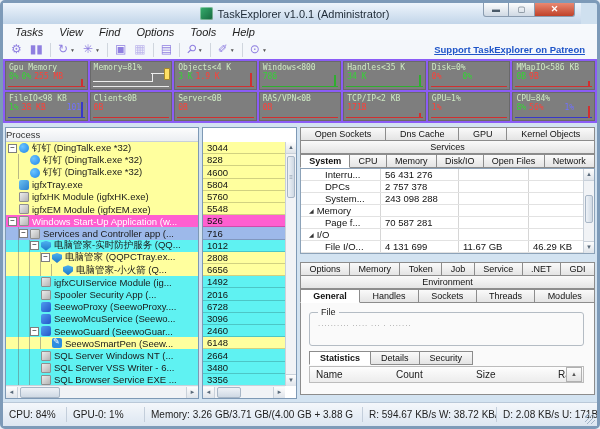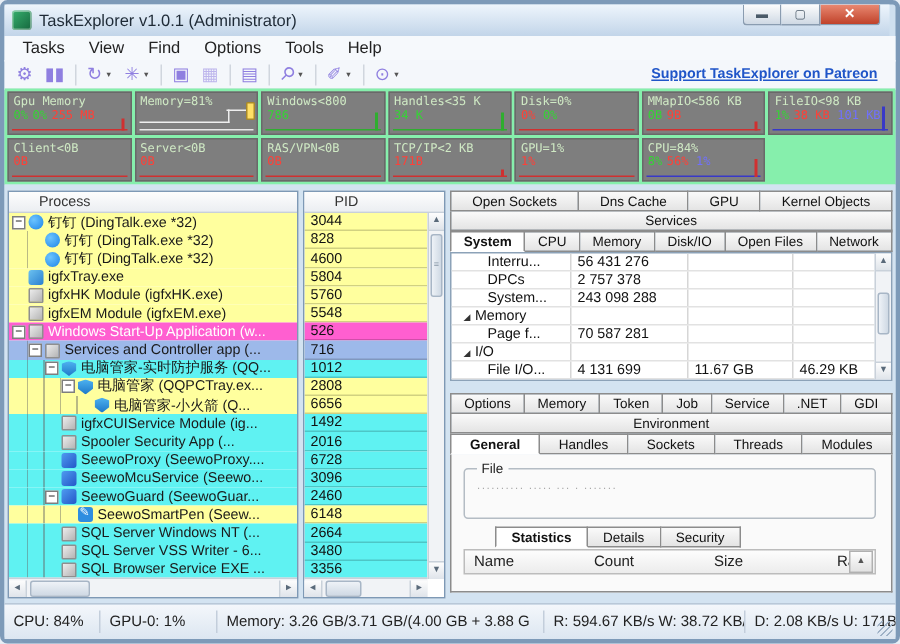--- a/index.html
+++ b/index.html
@@ -1,58 +1,58 @@
 <!DOCTYPE html>
 <html><head>
 <meta charset="utf-8">
 <style>
   html,body{margin:0;padding:0;width:600px;height:429px;font-family:"Liberation Sans",sans-serif;background:#e8eef5;overflow:hidden;}
   .app{position:absolute;inset:0;border:3px solid #7d9ab8;border-radius:5px;background:#cfe0ef;box-sizing:border-box;}
   
-  .titlebar{position:absolute;top:0;left:0;right:4px;height:21px;background:linear-gradient(#eef5fc,#c2d5e9);border-bottom:1px solid #9ab0c8;display:flex;align-items:center;}
+  .titlebar{position:absolute;top:0;left:0;right:16px;height:21px;background:linear-gradient(#eef5fc,#c2d5e9);border-bottom:1px solid #9ab0c8;display:flex;align-items:center;justify-content:center;}
   .app-icon{width:13px;height:13px;margin:0 5px 0 5px;border-radius:2px;background:linear-gradient(135deg,#37b06e,#15663d);box-shadow:inset 0 0 0 1px rgba(255,255,255,.4);flex:none;}
   .title{font-size:11px;color:#1e2a36;white-space:nowrap;}
   .winbtns{position:absolute;top:0;right:6px;display:flex;}
   .wb{height:14px;border:1px solid #8a9cb0;border-top:none;text-align:center;font-size:8px;line-height:13px;color:#4a5a68;background:linear-gradient(#fdfdfd,#cfd9e4);box-sizing:border-box;}
   .wb.min{width:26px;border-radius:0 0 0 3px;}
   .wb.max{width:26px;border-left:none;}
   .wb.close{width:40px;border-left:none;border-radius:0 0 3px 0;background:linear-gradient(#e98972,#c0422a);color:#fff;font-size:9px;font-weight:bold;}
   
-  .menubar{position:absolute;top:21px;left:0;right:0;height:16px;background:#f6f9fc;border-bottom:1px solid #dde5ee;display:flex;align-items:center;padding-left:4px;}
+  .menubar{position:absolute;top:21px;left:0;right:0;height:16px;background:#f6f9fc;border-bottom:1px solid #dde5ee;display:flex;align-items:center;padding-left:4px;font-style:italic;}
   .menu-item{font-size:11px;color:#222;padding:0 8px;}
   
   .toolbar{position:absolute;top:37px;left:0;right:0;height:19px;background:#f4f7fb;border-bottom:1px solid #d4dde8;display:flex;align-items:center;padding-left:4px;}
   .tb-btn{display:flex;align-items:center;padding:0 4px;height:17px;}
   .tb-glyph{font-size:12px;color:#8f7fe0;line-height:17px;}
   .tb-glyph.rot{display:inline-block;transform:rotate(45deg);}
   .tb-glyph.dim{opacity:.55;}
   .tb-dd{font-size:5px;color:#555;margin-left:2px;}
   .tb-sep{width:1px;height:14px;background:#d0d6de;margin:0 3px;}
   .patreon-link{margin-left:auto;margin-right:12px;font-size:9.5px;font-weight:bold;color:#1f55c8;text-decoration:underline;white-space:nowrap;}
   
-  .graphs{position:absolute;top:56px;left:0;right:0;height:64px;background:#86efac;display:grid;grid-template-columns:repeat(7,1fr);grid-template-rows:1fr 1fr;gap:2px;padding:2px;box-sizing:border-box;}
+  .graphs{position:absolute;top:56px;left:0;right:0;height:64px;background:#8b5cf6;display:grid;grid-template-columns:repeat(7,1fr);grid-template-rows:1fr 1fr;gap:2px;padding:2px;box-sizing:border-box;}
   .gpanel{position:relative;background:#7e7e7e;border:1px solid #696969;overflow:hidden;box-sizing:border-box;}
   .gtitle{font-family:"DejaVu Sans Mono",monospace;font-size:8px;color:#cfe9c4;padding:1px 0 0 3px;white-space:nowrap;}
   .gvals{font-family:"DejaVu Sans Mono",monospace;font-size:8px;padding-left:3px;white-space:nowrap;}
   .gv-g{color:#35d435;margin-right:3px;}
-  .gv-r{color:#ff4038;margin-right:5px;}
+  .gv-r{color:#ff4038;margin-right:21px;}
   .gv-b{color:#7070ff;margin-right:3px;}
   .gline{position:absolute;left:2px;right:2px;bottom:2px;height:1px;}
   .gspike{position:absolute;right:4px;bottom:2px;width:2px;}
   .mstep1{position:absolute;left:2px;right:22%;bottom:7px;height:1px;background:#eee;}
   .mstep2{position:absolute;right:22%;bottom:7px;height:9px;width:1px;background:#eee;}
   .mstep3{position:absolute;right:7px;width:16%;bottom:15px;height:1px;background:#eee;}
   .mslider{position:absolute;right:1px;bottom:9px;width:4px;height:10px;background:#ffe066;border:1px solid #a8892a;border-radius:1px;}
   
   .main{position:absolute;top:120px;left:0;right:0;height:280px;background:#d3e3f1;}
   .panel{position:absolute;top:4px;height:272px;background:#fff;border:1px solid #7e99b5;box-sizing:border-box;}
   .proc{left:2px;width:194px;}
   .pidp{left:199px;width:95px;}
   .rightp{left:297px;right:2px;background:transparent;border:none;}
-  .col-head{position:absolute;top:0;left:0;right:0;height:14px;background:linear-gradient(#fdfdfd,#ebeef2);border-bottom:1px solid #c8d0da;font-size:9.5px;color:#333;padding-left:20px;line-height:14px;box-sizing:border-box;}
+  .col-head{position:absolute;top:0;left:0;right:0;height:14px;background:linear-gradient(#fdfdfd,#ebeef2);border-bottom:1px solid #c8d0da;font-size:9.5px;color:#333;padding-left:0;line-height:14px;box-sizing:border-box;}
   
   .tree{position:absolute;top:14px;left:0;right:0;bottom:12px;display:flex;flex-direction:column;overflow:hidden;}
   .prow{flex:1 1 0;min-height:0;display:flex;align-items:center;font-size:9.5px;color:#1a1a1a;white-space:nowrap;overflow:hidden;padding-left:2px;}
   .bg-yellow{background:#ffff9e;}
   .bg-pink{background:#ff5fd0;color:#fff;}
   .bg-blue{background:#9db9ea;}
   .bg-cyan{background:#5ff2f2;}
   .tind{flex:none;align-self:stretch;background-image:repeating-linear-gradient(to right,transparent 0,transparent 10px,rgba(100,100,100,.45) 10px,rgba(100,100,100,.45) 11px);}
   .texp{flex:none;width:9px;height:9px;background:#fff;border:1px solid #7e7e7e;box-sizing:border-box;font-size:8px;line-height:6px;text-align:center;color:#000;margin-right:2px;}
   .texp-sp{flex:none;width:11px;}
@@ -95,21 +95,21 @@
   .sc3{width:70px;flex:none;}
   .sc4{flex:1;border-right:none;}
   .sc1.item{padding-left:24px;}
   .garrow{font-size:6px;margin:0 3px 0 4px;color:#333;}
   .sys-vscroll{position:absolute;top:0;right:0;bottom:0;width:11px;background:#f1f3f6;border-left:1px solid #c9d1da;box-sizing:border-box;}
   
   .genpane{height:92px;background:#fafafa;border:1px solid #8c8c8c;border-top:none;box-sizing:border-box;position:relative;}
   .groupbox{position:absolute;left:8px;right:10px;top:9px;height:32px;border:1px solid #b4bcc4;border-radius:3px;}
   .gb-label{position:absolute;top:-6px;left:8px;background:#fafafa;padding:0 3px;font-size:9px;color:#222;}
   .gb-text{position:absolute;left:8px;top:9px;font-size:6.5px;color:#9a9a9a;letter-spacing:1px;white-space:nowrap;overflow:hidden;right:8px;}
-  .tabs3{position:absolute;left:8px;top:48px;display:flex;margin-left:21px;}
+  .tabs3{position:absolute;left:8px;top:48px;display:flex;}
   .tabs3 .tab{flex:none;padding:0 10px;}
   .stats-head{position:absolute;left:8px;right:10px;top:63px;height:17px;background:linear-gradient(#fdfdfd,#ececec);border:1px solid #bcbcbc;box-sizing:border-box;display:flex;align-items:center;font-size:10px;color:#222;}
   .sh{padding-left:6px;white-space:nowrap;overflow:hidden;}
   .sh0{width:74px;flex:none;}
   .sh1{width:74px;flex:none;}
   .sh2{width:76px;flex:none;}
   .sh3{flex:1;}
   .sort-btn{width:14px;height:13px;margin-right:1px;background:linear-gradient(#fdfdfd,#e2e2e2);border:1px solid #b0b0b0;font-size:6px;line-height:12px;text-align:center;color:#555;flex:none;}
   
   .statusbar{position:absolute;left:0;right:0;bottom:0;height:23px;background:linear-gradient(#f4f7fb,#dce6f1);border-top:1px solid #b9c8d8;display:flex;align-items:center;font-size:10px;color:#222;}
@@ -200,20 +200,26 @@
       <div class="gpanel">
         <div class="gtitle">Memory=81%</div>
         <div class="gvals"></div>
         <div class="gline" style="background: rgb(232, 232, 232);"></div>
         <div class="mstep1"></div>
         <div class="mstep2"></div>
         <div class="mstep3"></div>
         <div class="mslider"></div>
       </div>
       <div class="gpanel">
+        <div class="gtitle">Objects&lt;4 K</div>
+        <div class="gvals"><span class="gv-g">3 K</span><span class="gv-r">1.9 K</span></div>
+        <div class="gline" style="background: rgb(208, 48, 48);"></div>
+        <div class="gspike" style="background: rgb(208, 48, 48); height: 14px;"></div>
+      </div>
+      <div class="gpanel">
         <div class="gtitle">Windows&lt;800</div>
         <div class="gvals"><span class="gv-g">786</span></div>
         <div class="gline" style="background: rgb(47, 174, 47);"></div>
         <div class="gspike" style="background: rgb(47, 174, 47); height: 12px;"></div>
       </div>
       <div class="gpanel">
         <div class="gtitle">Handles&lt;35 K</div>
         <div class="gvals"><span class="gv-g">34 K</span></div>
         <div class="gline" style="background: rgb(47, 174, 47);"></div>
         <div class="gspike" style="background: rgb(47, 174, 47); height: 12px;"></div>
@@ -398,23 +404,20 @@
           </div>
         </div>
       <div class="hscroll">
         <span class="harrow">◄</span>
         <span class="hthumb"></span>
         <span class="harrow r">►</span>
       </div>
     </div>
 
     <div class="panel pidp">
-      <div class="col-head">
-        <span>PID</span>
-      </div>
       <div class="pidcol" id="pidcol">
           <div class="pcell bg-yellow">3044</div>
           <div class="pcell bg-yellow">828</div>
           <div class="pcell bg-yellow">4600</div>
           <div class="pcell bg-yellow">5804</div>
           <div class="pcell bg-yellow">5760</div>
           <div class="pcell bg-yellow">5548</div>
           <div class="pcell bg-pink">526</div>
           <div class="pcell bg-blue">716</div>
           <div class="pcell bg-cyan">1012</div>

